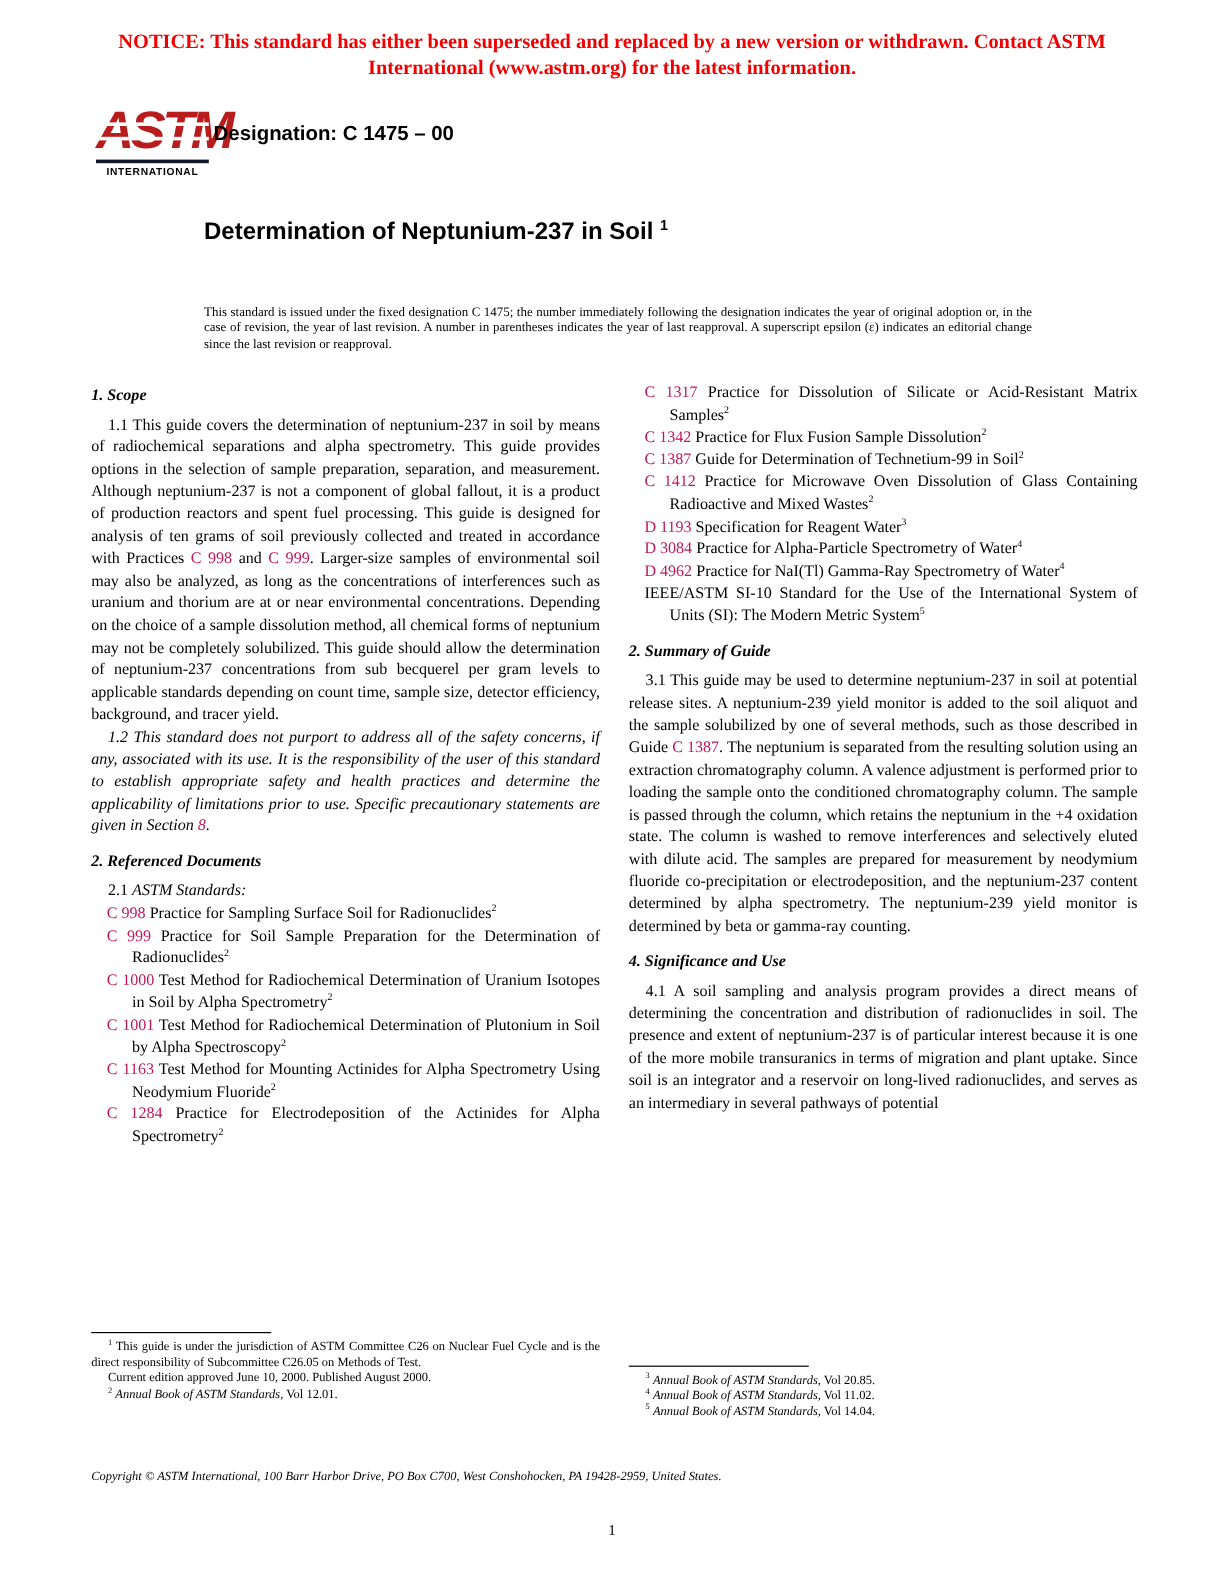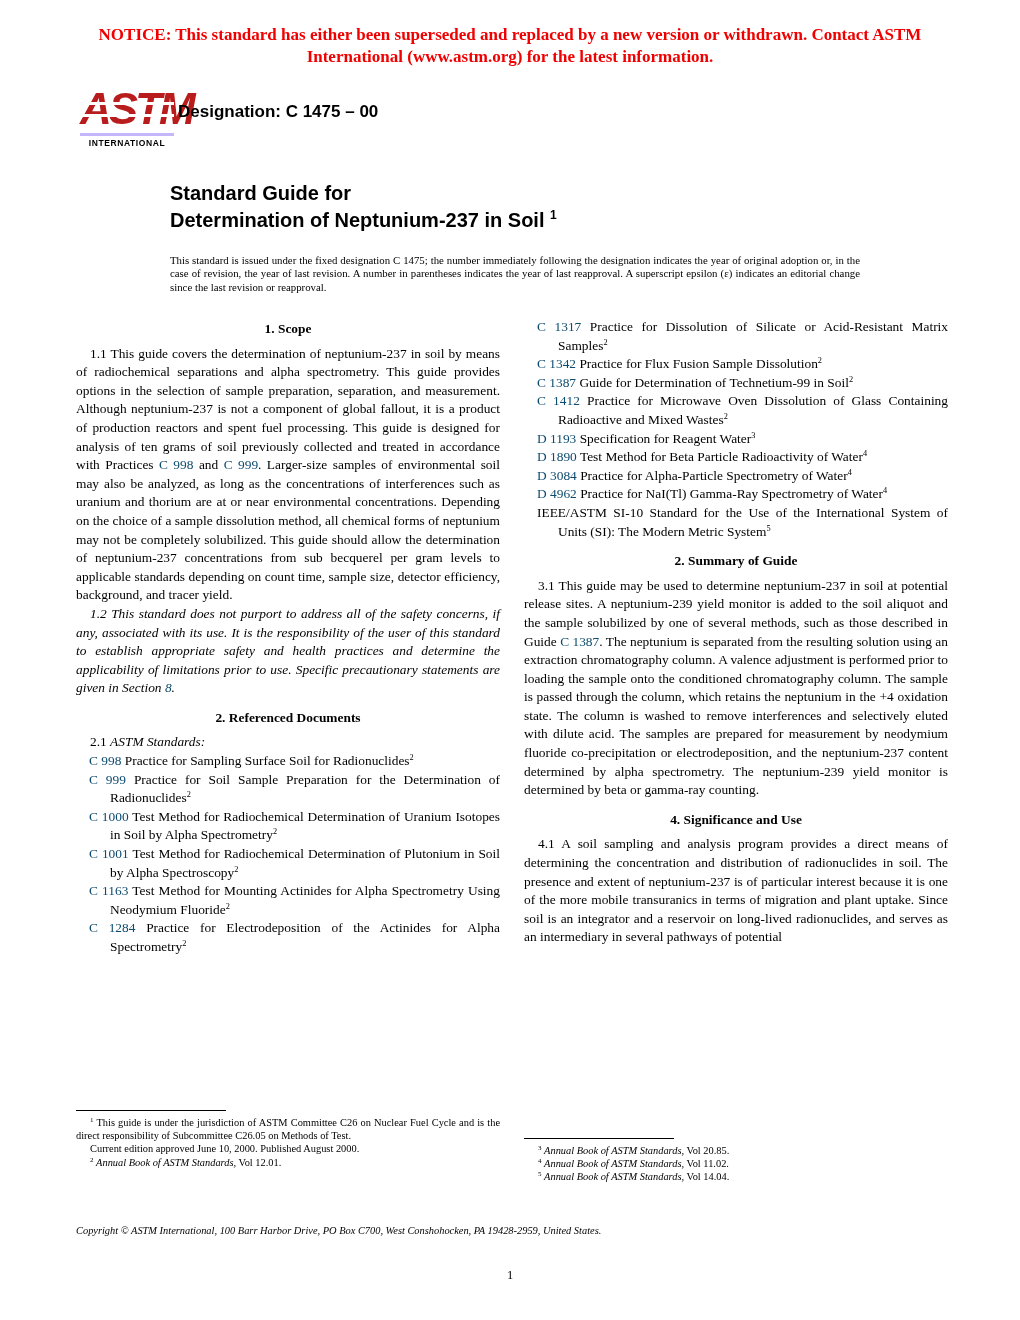--- a/index.html
+++ b/index.html
@@ -19,21 +19,21 @@
   .logo-astm {
     position:relative; font-family:"Liberation Sans", sans-serif; font-weight:bold;
     font-style:italic; font-size:44px; line-height:42px; letter-spacing:-3px; color:#b91c1c;
     text-align:center;
   }
   .logo-stripe { position:absolute; left:0; width:94px; height:3px; background:#fff; }
   .logo-stripe.s1 { top:14px; }
   .logo-stripe.s2 { top:26px; }
   .logo-intl {
     font-family:"Liberation Sans", sans-serif; font-weight:bold; font-size:8.5px;
-    letter-spacing:0.6px; border-top:3px solid #c4b5fd; margin-top:3px; padding-top:2px;
+    letter-spacing:0.6px; border-top:3px solid #0f172a; margin-top:3px; padding-top:2px;
     text-align:center; width:94px;
   }
   .designation {
     position:absolute; left:178px; top:90px;
     font-family:"Liberation Sans", sans-serif; font-weight:bold; font-size:17px;
   }
   
   .title-block { position:absolute; left:170px; top:168px; font-family:"Liberation Sans", sans-serif; }
   .title-line { font-weight:bold; font-size:20px; line-height:27px; }
   .title-line sup { font-size:12px; }
@@ -42,25 +42,25 @@
     position:absolute; left:170px; top:242px; width:690px;
     font-size:10.8px; line-height:13.4px; text-align:justify;
   }
   
   .col {
     position:absolute; top:306px; width:424px;
     font-size:13.4px; line-height:18.6px; text-align:justify;
   }
   .col-left { left:76px; }
   .col-right { left:524px; }
-  .sec-head { font-weight:bold; margin:11px 0 6px; text-align:center; }
+  .sec-head { font-weight:bold; margin:11px 0 6px; text-align:left;font-style:italic; }
   .sec-head.first { margin-top:2px; }
   .para { text-indent:14px; margin:0; }
   .italic { font-style:italic; }
-  .ref-red { color:#0c4a6e; }
+  .ref-red { color:#be185d; }
   .ref-item { margin:0; padding-left:34px; text-indent:-21px; text-align:justify; }
   sup { font-size:0.62em; vertical-align:super; line-height:0; }
   
   .fn-block { position:absolute; width:424px; font-size:10.4px; line-height:13.2px; text-align:justify; }
   .fn-left { left:76px; top:1098px; }
   .fn-right { left:524px; top:1126px; }
   .fn-rule { width:150px; border-top:1px solid #000; margin-bottom:5px; }
   .fn { text-indent:14px; margin:0; }
   .fn sup { font-size:7px; }
   .copyright { position:absolute; left:76px; top:1213px; font-size:10.4px;font-style:italic; }
@@ -79,21 +79,20 @@
   <div class="logo">
     <div class="logo-astm">ASTM</div>
     <div class="logo-stripe s1"></div>
     <div class="logo-stripe s2"></div>
     <div class="logo-intl">INTERNATIONAL</div>
   </div>
 
   <div class="designation">Designation: C 1475 – 00</div>
 
   <div class="title-block">
-    <div class="title-line">Standard Guide for</div>
     <div class="title-line"><span>Determination of Neptunium-237 in Soil</span> <sup>1</sup></div>
   </div>
 
   <div class="issued-note">This standard is issued under the fixed designation C 1475; the number immediately following the designation indicates the year of original adoption or, in the case of revision, the year of last revision. A number in parentheses indicates the year of last reapproval. A superscript epsilon (ε) indicates an editorial change since the last revision or reapproval.</div>
 
   <div class="col col-left">
     <div class="sec-head first">1.  Scope</div>
 
     <p class="para"><span>1.1  This guide covers the determination of neptunium-237 in soil by means of radiochemical separations and alpha spectrometry. This guide provides options in the selection of sample preparation, separation, and measurement. Although neptunium-237 is not a component of global fallout, it is a product of production reactors and spent fuel processing. This guide is designed for analysis of ten grams of soil previously collected and treated in accordance with Practices </span><span class="ref-red">C 998</span><span> and </span><span class="ref-red">C 999</span><span>. Larger-size samples of environmental soil may also be analyzed, as long as the concentrations of interferences such as uranium and thorium are at or near environmental concentrations. Depending on the choice of a sample dissolution method, all chemical forms of neptunium may not be completely solubilized. This guide should allow the determination of neptunium-237 concentrations from sub becquerel per gram levels to applicable standards depending on count time, sample size, detector efficiency, background, and tracer yield.</span></p>
 
@@ -110,21 +109,20 @@
     <p class="ref-item"><span class="ref-red">C 1163</span><span> Test Method for Mounting Actinides for Alpha Spectrometry Using Neodymium Fluoride</span><sup>2</sup></p>
     <p class="ref-item"><span class="ref-red">C 1284</span><span> Practice for Electrodeposition of the Actinides for Alpha Spectrometry</span><sup>2</sup></p>
   </div>
 
   <div class="col col-right">
     <p class="ref-item"><span class="ref-red">C 1317</span><span> Practice for Dissolution of Silicate or Acid-Resistant Matrix Samples</span><sup>2</sup></p>
     <p class="ref-item"><span class="ref-red">C 1342</span><span> Practice for Flux Fusion Sample Dissolution</span><sup>2</sup></p>
     <p class="ref-item"><span class="ref-red">C 1387</span><span> Guide for Determination of Technetium-99 in Soil</span><sup>2</sup></p>
     <p class="ref-item"><span class="ref-red">C 1412</span><span> Practice for Microwave Oven Dissolution of Glass Containing Radioactive and Mixed Wastes</span><sup>2</sup></p>
     <p class="ref-item"><span class="ref-red">D 1193</span><span> Specification for Reagent Water</span><sup>3</sup></p>
-    <p class="ref-item"><span class="ref-red">D 1890</span><span> Test Method for Beta Particle Radioactivity of Water</span><sup>4</sup></p>
     <p class="ref-item"><span class="ref-red">D 3084</span><span> Practice for Alpha-Particle Spectrometry of Water</span><sup>4</sup></p>
     <p class="ref-item"><span class="ref-red">D 4962</span><span> Practice for NaI(Tl) Gamma-Ray Spectrometry of Water</span><sup>4</sup></p>
     <p class="ref-item"><span>IEEE/ASTM SI-10</span><span>  Standard for the Use of the International System of Units (SI): The Modern Metric System</span><sup>5</sup></p>
 
     <div class="sec-head">2.  Summary of Guide</div>
 
     <p class="para"><span>3.1  This guide may be used to determine neptunium-237 in soil at potential release sites. A neptunium-239 yield monitor is added to the soil aliquot and the sample solubilized by one of several methods, such as those described in Guide </span><span class="ref-red">C 1387</span><span>. The neptunium is separated from the resulting solution using an extraction chromatography column. A valence adjustment is performed prior to loading the sample onto the conditioned chromatography column. The sample is passed through the column, which retains the neptunium in the +4 oxidation state. The column is washed to remove interferences and selectively eluted with dilute acid. The samples are prepared for measurement by neodymium fluoride co-precipitation or electrodeposition, and the neptunium-237 content determined by alpha spectrometry. The neptunium-239 yield monitor is determined by beta or gamma-ray counting.</span></p>
 
     <div class="sec-head">4.  Significance and Use</div>
 

